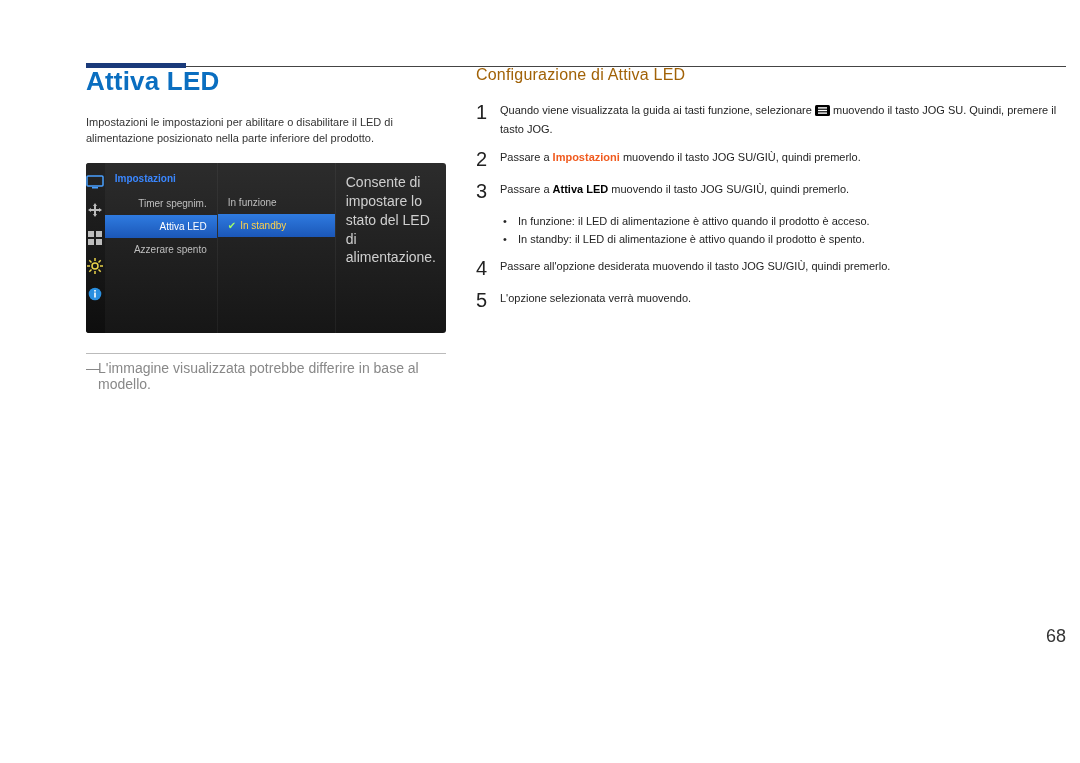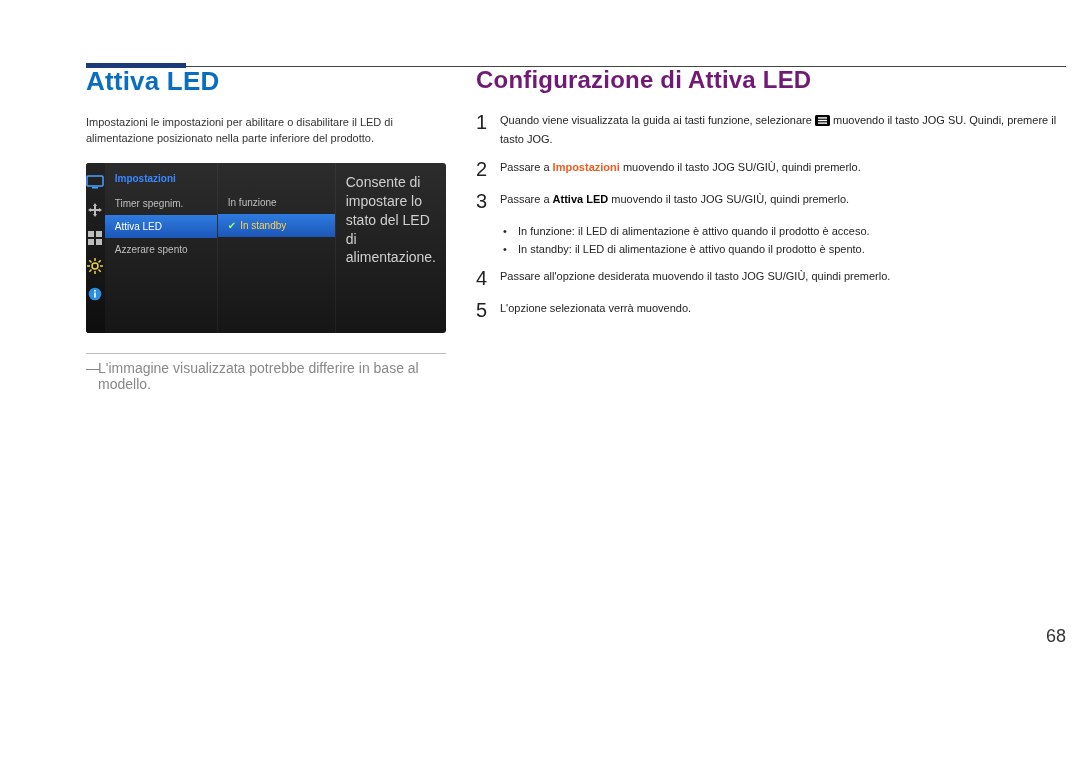--- a/index.html
+++ b/index.html
@@ -4,30 +4,30 @@
 <style>
   * { box-sizing: border-box; margin: 0; padding: 0; }
   html, body { width: 1080px; height: 763px; background: #fff; font-family: "Segoe UI", Arial, sans-serif; color: #242424; }
   .page { position: relative; width: 1080px; height: 671px; padding: 16px 50px 30px 50px; margin-left: 36px; }
   .top-rule { position: absolute; top: 66px; left: 50px; right: 50px; height: 1px; background: #444; }
   .top-rule-accent { position: absolute; top: 63px; left: 50px; width: 100px; height: 5px; background: #1a3a7a; }
   .columns { display: flex; gap: 30px; margin-top: 50px; }
   .col-left { width: 360px; flex-shrink: 0; }
   .col-right { flex: 1; }
   .h-blue { color: #0a6ec0; font-size: 26px; font-weight: 700; margin-bottom: 18px; letter-spacing: .2px; }
-  .h-black { color: #701a75; font-size: 24px; font-weight: 700; margin-bottom: 18px; letter-spacing: .2px; }
+  .h-black { color: #a16207; font-size: 16px; font-weight: 400; margin-bottom: 18px; letter-spacing: .2px; }
   .intro { font-size: 11px; line-height: 1.45; color: #333; margin-bottom: 16px; }
 
   .osd { width: 360px; height: 170px; background: linear-gradient(#2c2c2c,#161616); border-radius: 3px; display: flex; font-size: 10px; color: #c8c8c8; overflow: hidden; }
   .osd-side { width: 34px; background: linear-gradient(#242424,#0e0e0e); display: flex; flex-direction: column; align-items: center; padding-top: 12px; gap: 14px; }
   .osd-side .ic { width: 18px; height: 14px; display:flex; align-items:center; justify-content:center; }
   .osd-body { flex: 1; display: flex; }
   .osd-menu { width: 112px; padding: 10px 0 0 0; }
   .osd-title { color: #3a87ff; font-size: 10px; font-weight: 600; padding: 0 10px 8px 10px; }
-  .osd-item { padding: 6px 10px; font-size: 10px; color: #bfbfbf; }
+  .osd-item { padding: 6px 10px; font-size: 10px; color: #bfbfbf; text-align: right; }
   .osd-item.sel { background: linear-gradient(#2f7be0,#1b57b8); color: #fff; }
   .osd-opts { width: 118px; padding: 10px 0 0 0; border-left:1px solid rgba(255,255,255,.05); }
   .osd-opt { padding: 6px 10px; font-size: 10px; color: #bfbfbf; display:flex; align-items:center; gap:4px; }
   .osd-opt.sel { background: linear-gradient(#2f7be0,#1b57b8); color: #ffd24a; }
   .osd-opt.sel .chk { color:#9fff6a; font-size:10px; }
   .osd-desc { flex:1; padding: 10px 10px 0 10px; font-size: 14px; color:#cfcfcf; line-height:1.35; border-left:1px solid rgba(255,255,255,.05); }
 
   .divider { height:1px; background:#bbb; margin: 20px 0 6px 0; width: 360px; }
   .footnote { font-size: 14px; color: #888; padding-left: 12px; position: relative; }
   .footnote::before { content: "―"; position:absolute; left:0; top:0; color:#888; }

